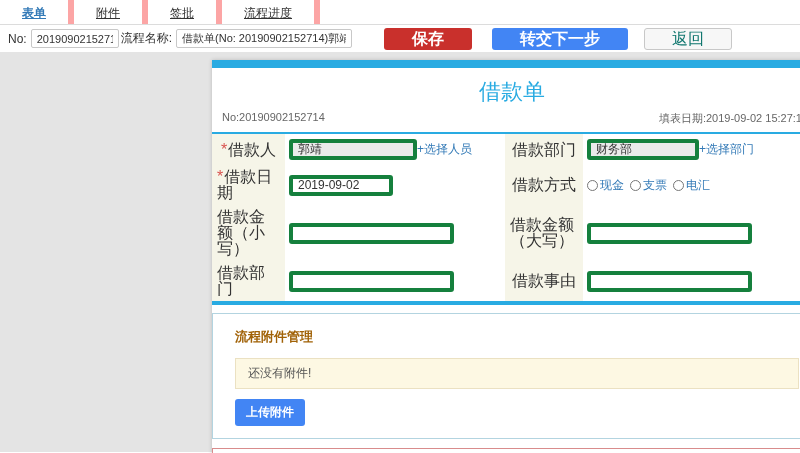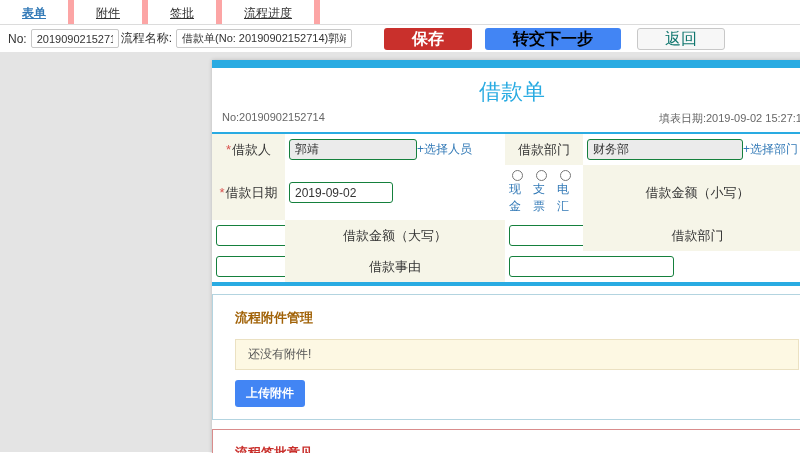--- a/index.html
+++ b/index.html
@@ -16,45 +16,45 @@
   .tab.active { color:#337ab7; font-weight:bold; }
 
   
   .hdr { height:27px; display:flex; align-items:center; padding:0 6px; background:#fff; }
   .hdr .lab { margin:0 4px 0 2px; color:#333;text-align:center; }
   .hdr input { height:19px; border:1px solid #c8c8c8; border-radius:2px; padding:0 5px; font-size:11px; color:#333; }
   .no-input { width:88px; }
   .flow-input { width:176px; }
   .btn { font-size:16px; font-weight:bold; padding:3px 27px; border-radius:3px; border:1px solid transparent; cursor:pointer; line-height:14px; }
   .btn-danger  { background:#c9302c; color:#fff; margin-left:32px; }
-  .btn-primary { background:#4285f4; color:#000000; margin-left:13px; }
+  .btn-primary { background:#4285f4; color:#ffffff; margin-left:20px; }
   .btn-default { background:#f7f7f7; color:#0f766e; border-color:#c8c8c8; margin-left:16px; font-weight:normal; }
 
   
   .workspace { position:relative; height:400px; background:#e4e4e4; }
   .panel { position:absolute; left:212px; top:8px; width:600px; background:#fff;
            box-shadow:0 0 4px rgba(0,0,0,.18); padding-bottom:60px; }
   .panel-topbar { height:8px; background:#29abe2; }
   .form-title { text-align:center; color:#29abe2; font-size:22px; margin:9px 0 4px; font-weight:normal; }
   .meta { display:flex; justify-content:space-between; padding:0 10px; color:#666; font-size:11px; white-space:nowrap; }
 
   
   .form-table { margin-top:6px; border-top:2px solid #29abe2; border-bottom:4px solid #29abe2;
                 display:grid; grid-template-columns:73px 220px 78px 229px; }
   .lblc { background:#f6f5e8; display:flex; align-items:center; justify-content:center;
-          text-align:right; color:#333; padding:4px 5px; font-size:13px; line-height:16px; }
+          text-align:left; color:#333; padding:4px 5px; font-size:16px; line-height:16px; }
   .fldc { display:flex; align-items:center; padding:5px 2px 5px 4px; background:#fff; min-height:30px; }
   .req { color:#d9534f; margin-right:1px; }
-  input.txt { height:21px; border:1px solid #15803d; border-radius:3px; padding:0 5px; font-size:12px; color:#333; }
+  input.txt { height:21px; border:4px solid #15803d; border-radius:3px; padding:0 5px; font-size:12px; color:#333; }
   input.ro { background:#ebebeb; }
-  .w-borrower { width:128px; } .w-dept { width:156px; }
+  .w-borrower { width:128px; } .w-dept { width:112px; }
   .w-date { width:104px; } .w-amt { width:165px; }
   .picker-link { color:#337ab7; margin-left:0; font-size:12px; text-decoration:none; cursor:pointer; }
   .radios { display:flex; align-items:center; color:#337ab7; font-size:12px; }
-  .radios label { display:flex; align-items:center; margin-right:6px; cursor:pointer;flex-direction:column; }
+  .radios label { display:flex; align-items:center; margin-right:6px; cursor:pointer; }
   .radios input { margin:0 2px 0 0; width:11px; height:11px; }
 
   
   .attach { border:1px solid #b3d4e0; margin-top:8px; padding:12px 12px 12px 22px; }
   .attach h3 { color:#a16207; font-size:13px; margin:2px 0 12px; }
   .empty-bar { background:#fdf8e3; border:1px solid #ebe1c2; padding:6px 12px; color:#555; font-size:12px; margin-bottom:10px; }
   .upload-btn { background:#4285f4; color:#fff; font-size:12px; font-weight:bold; border:none; border-radius:3px; padding:5px 11px; cursor:pointer; }
 
   
   .approve { border:1px solid #d98c8c; margin-top:9px; padding:12px 12px 40px 22px; min-height:130px; }
@@ -103,20 +103,21 @@
         <input class="txt ro w-dept" type="text" readonly="" value="财务部" style="">
         <a class="picker-link">+选择部门</a>
       </div>
 
       <div class="lblc">
         <span><span class="req">*</span><span>借款日期</span></span>
       </div>
       <div class="fldc">
         <input class="txt w-date" type="text" value="2019-09-02" style="">
       </div>
+      <div class="lblc">借款方式</div>
       <div class="fldc">
         <div class="radios">
           <label>
               <input type="radio" name="method" style="">
               <span>现金</span>
             </label>
           <label>
               <input type="radio" name="method" style="">
               <span>支票</span>
             </label>

